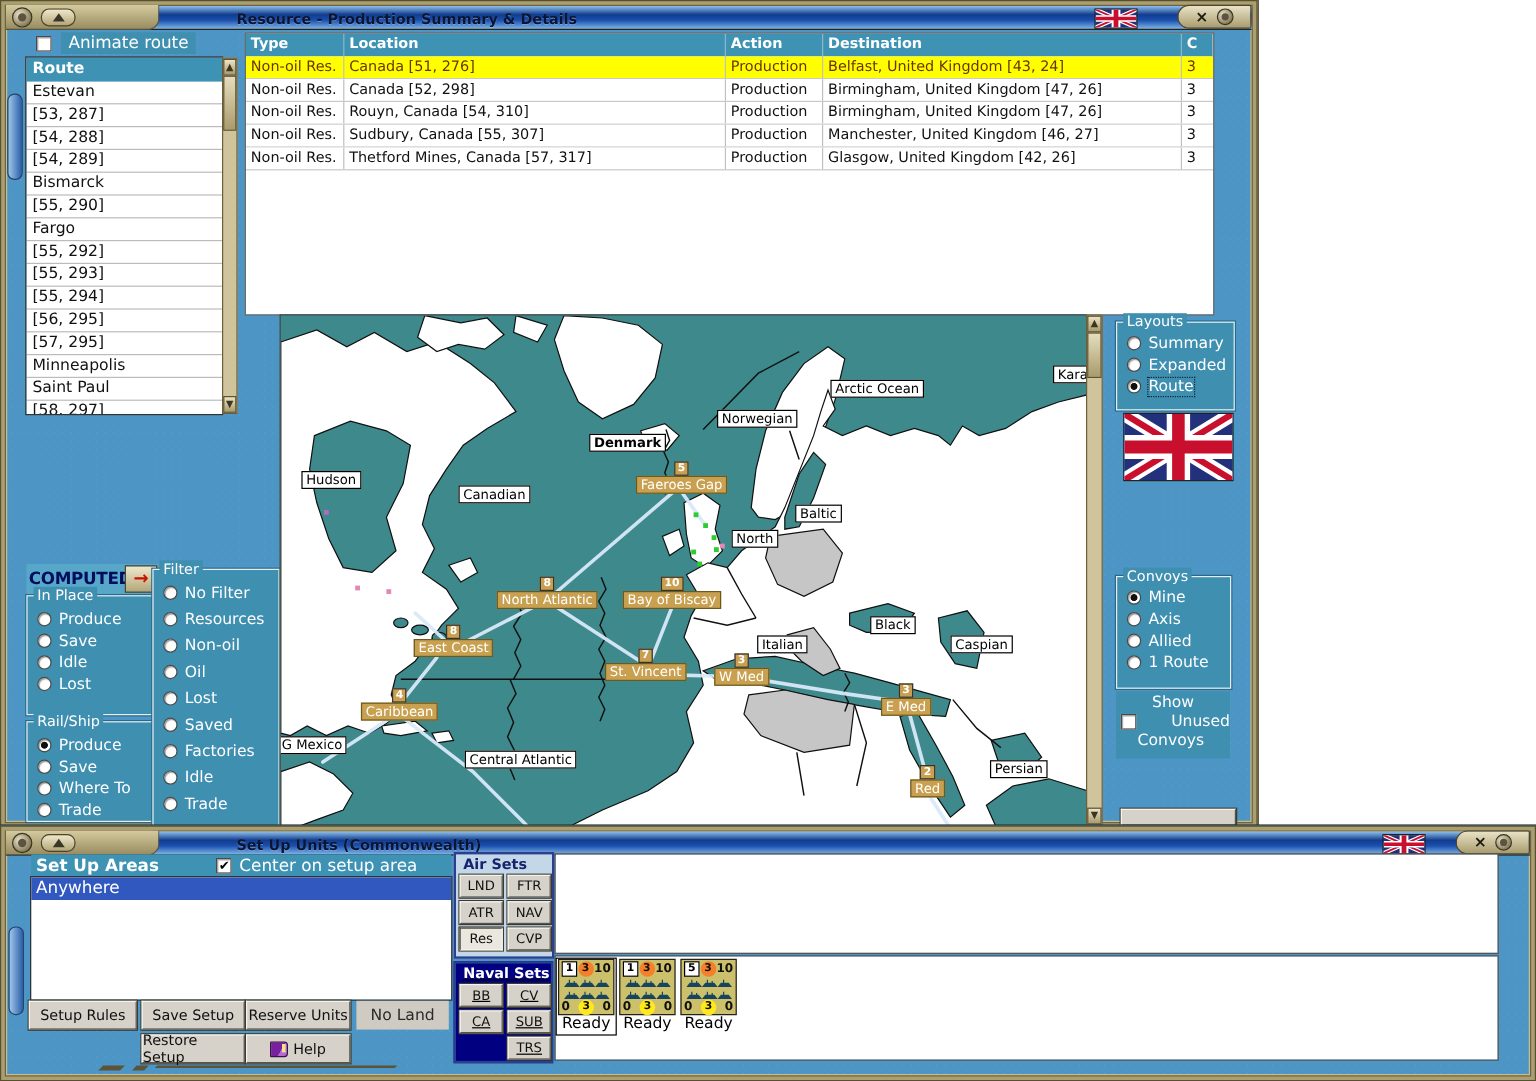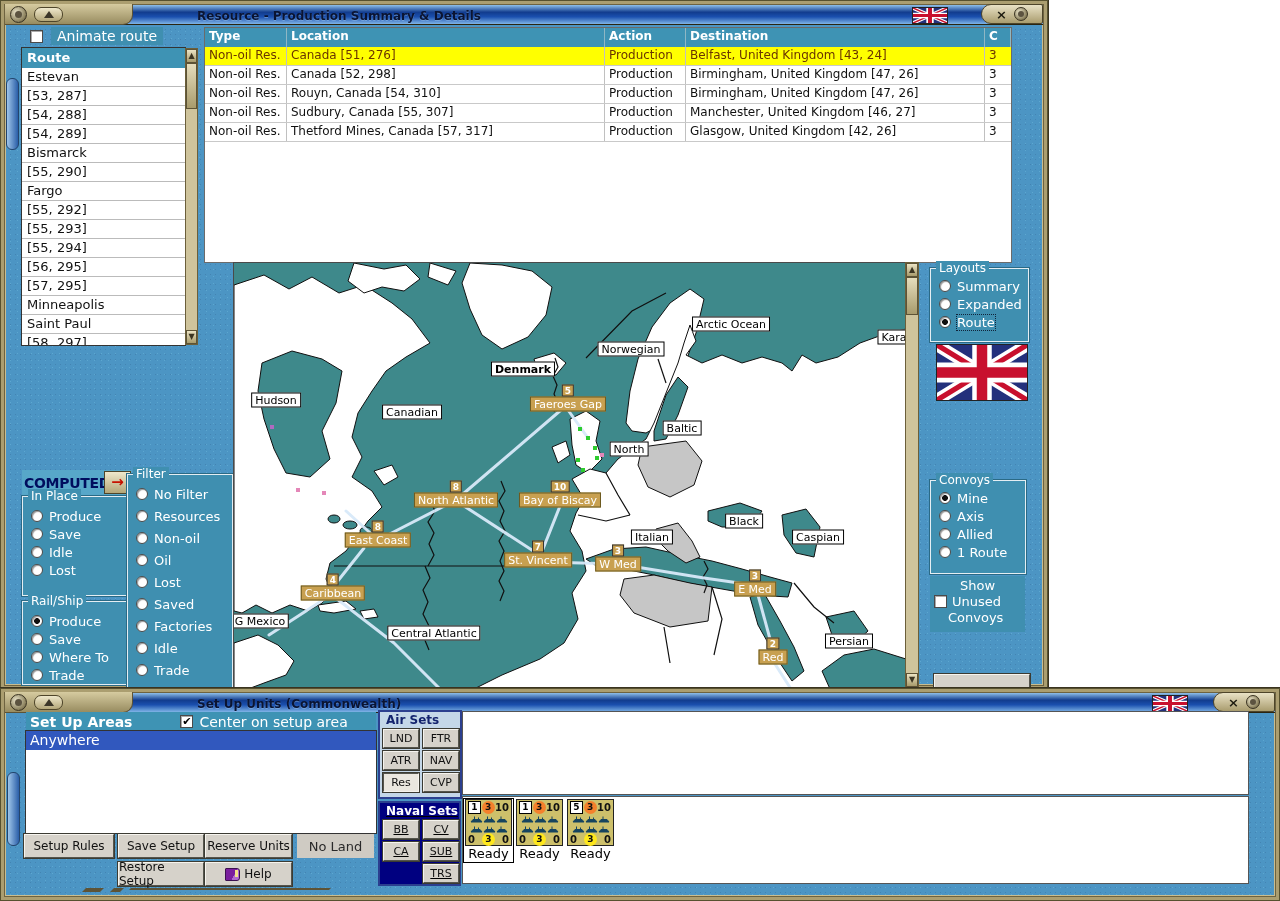--- a/index.html
+++ b/index.html
@@ -372,21 +372,21 @@
           <div class="rrow">
             <div class="radio"></div>
             <div class="rlabel">1 Route</div>
           </div>
         </div>
     </div>
 
     <div style="position:absolute;left:930px;top:576px;width:95px;height:56px;background:#3F8FB0;
                 color:#fff;font:13px 'DejaVu Sans',sans-serif;">
       <div style="padding:2px 0 0 30px;">Show</div>
-      <div style="display:flex;align-items:center;gap:5px;padding:1px 0 0 4px;">
+      <div style="display:flex;align-items:center;gap:5px;padding:1px 0 0 4px;justify-content:space-between;">
         <span class="cb"></span>
         <span>Unused</span>
       </div>
       <div style="padding:1px 0 0 18px;">Convoys</div>
     </div>
     <div class="btn95" style="left:934px;top:674px;width:96px;height:14px;"></div>
 
     <div class="mapwrap">
       <svg width="672" height="426" viewBox="0 0 672 426">
         <rect width="672" height="426" fill="#3E898B"></rect>
@@ -463,21 +463,21 @@
           <rect x="36" y="162" width="4" height="4" fill="#B06AC0"></rect>
         </g>
       </svg>
       <div id="map-labels" style="position:absolute;inset:0;">
           <div class="sea-label plain" style="left: 42px; top: 137px;"><span>Hudson</span></div>
           <div class="sea-label plain" style="left: 178px; top: 149px;"><span>Canadian</span></div>
           <div class="sea-label plain" style="left: 289px; top: 106px; font-weight: bold;"><span>Denmark</span></div>
           <div class="sea-label route" style="left: 334px; top: 141px;"><span>Faeroes Gap</span><span class="zbadge">5</span></div>
           <div class="sea-label plain" style="left: 397px; top: 86px;"><span>Norwegian</span></div>
           <div class="sea-label plain" style="left: 497px; top: 61px;"><span>Arctic Ocean</span></div>
-          <div class="sea-label plain" style="left: 660px; top: 74px;"><span>Kara</span></div>
+          <div class="sea-label plain" style="left: 660px; top: 49px;"><span>Kara</span></div>
           <div class="sea-label plain" style="left: 448px; top: 165px;"><span>Baltic</span></div>
           <div class="sea-label plain" style="left: 395px; top: 186px;"><span>North</span></div>
           <div class="sea-label route" style="left: 222px; top: 237px;"><span>North Atlantic</span><span class="zbadge">8</span></div>
           <div class="sea-label route" style="left: 326px; top: 237px;"><span>Bay of Biscay</span><span class="zbadge">10</span></div>
           <div class="sea-label route" style="left: 144px; top: 277px;"><span>East Coast</span><span class="zbadge">8</span></div>
           <div class="sea-label plain" style="left: 418px; top: 274px;"><span>Italian</span></div>
           <div class="sea-label plain" style="left: 510px; top: 258px;"><span>Black</span></div>
           <div class="sea-label plain" style="left: 584px; top: 274px;"><span>Caspian</span></div>
           <div class="sea-label route" style="left: 304px; top: 297px;"><span>St. Vincent</span><span class="zbadge">7</span></div>
           <div class="sea-label route" style="left: 384px; top: 301px;"><span>W Med</span><span class="zbadge">3</span></div>

